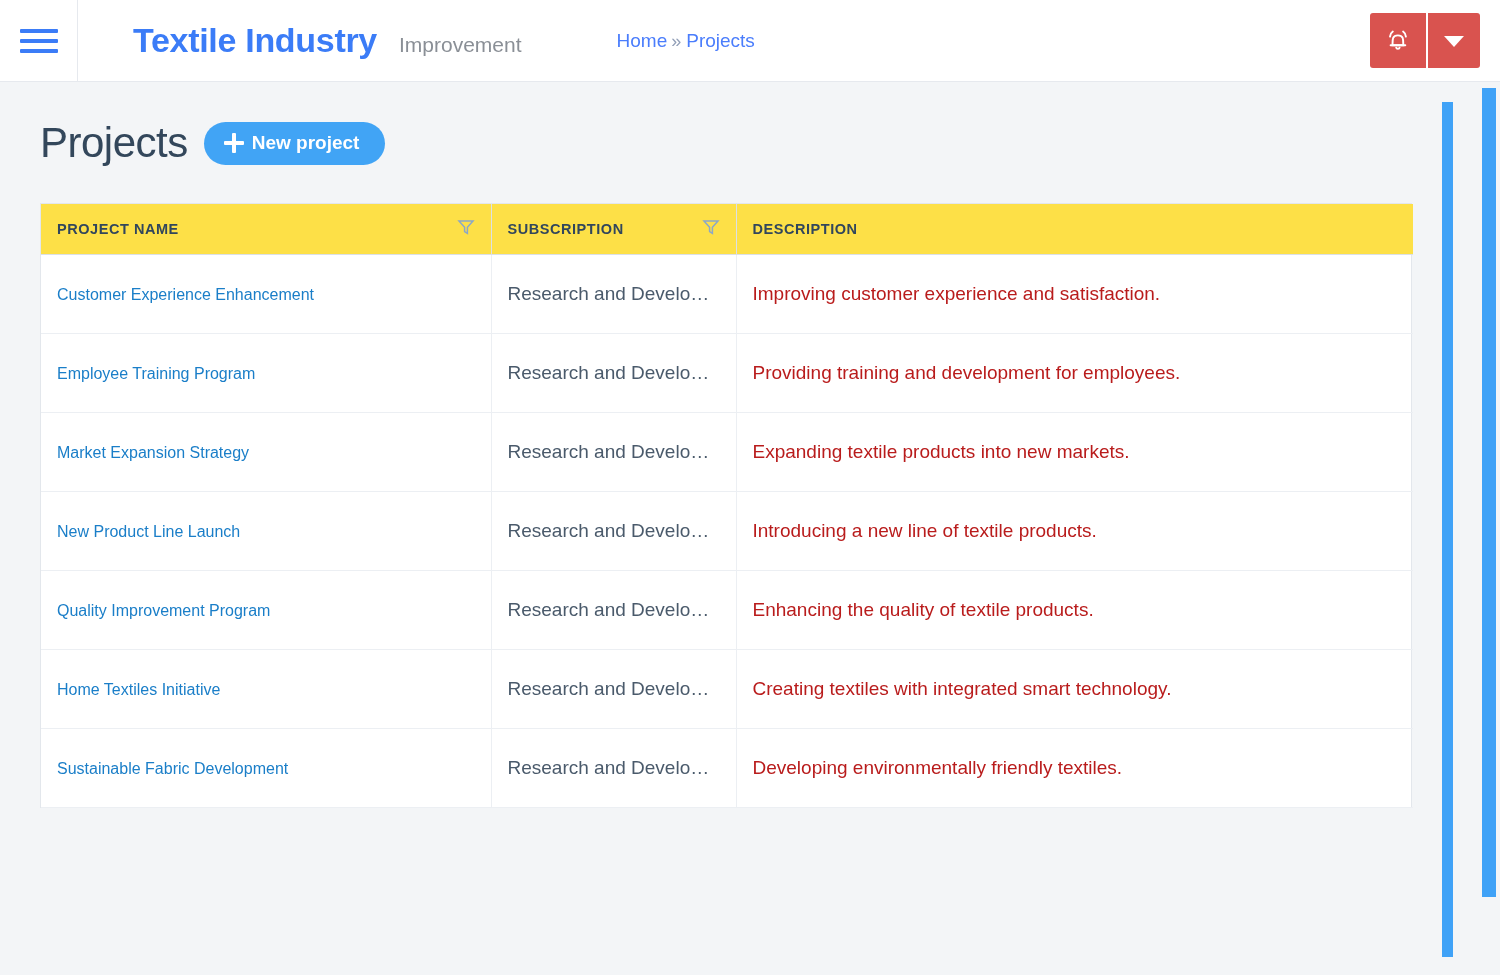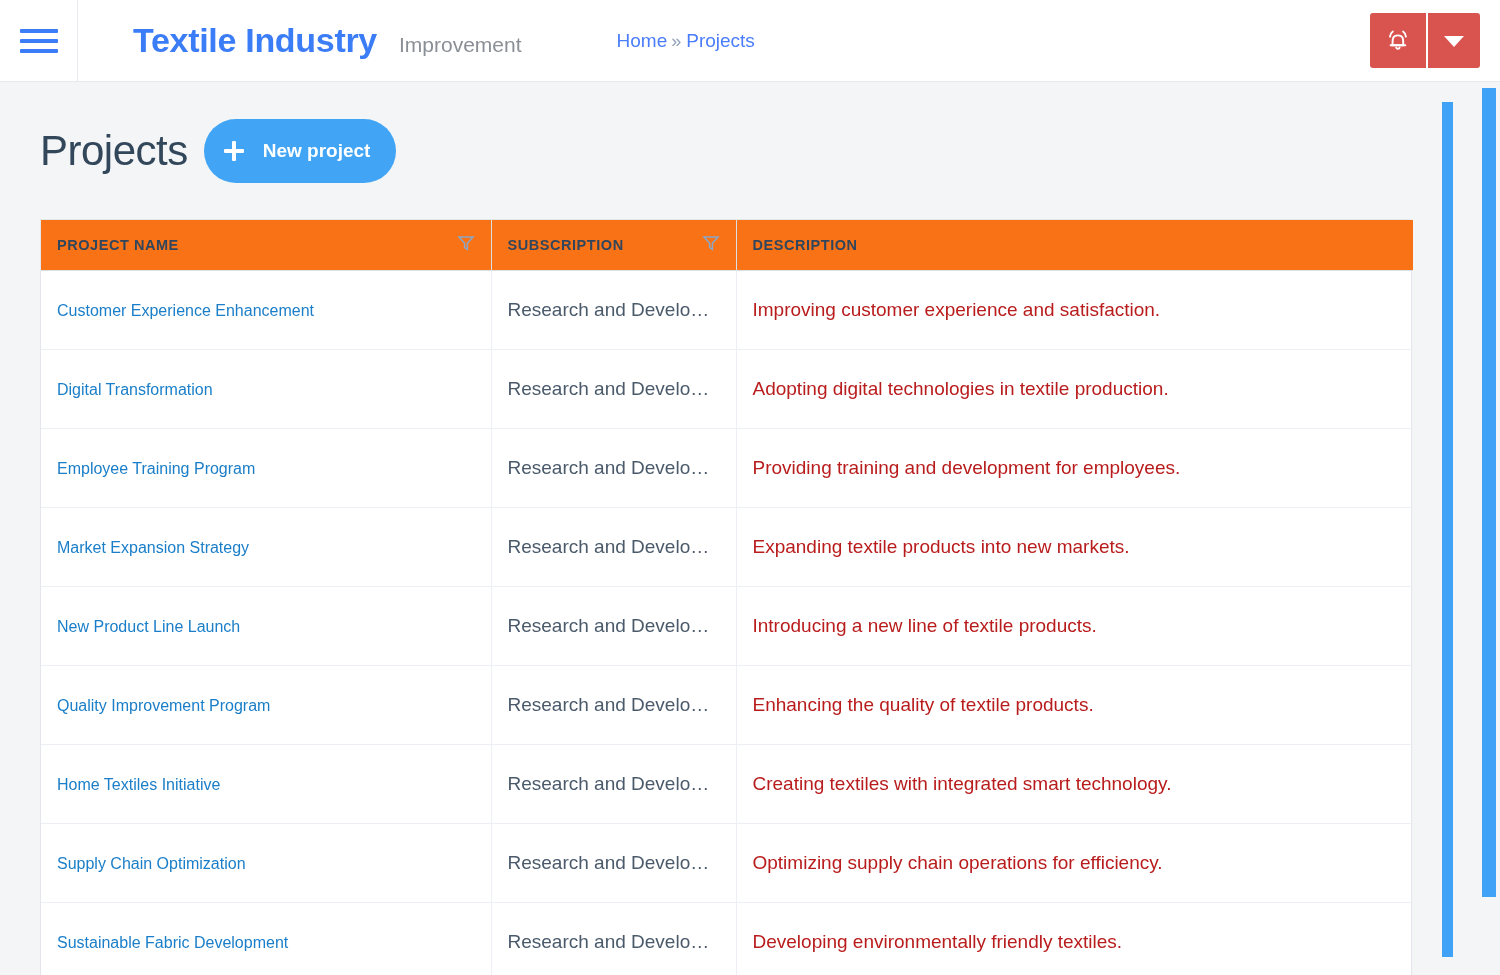--- a/index.html
+++ b/index.html
@@ -121,28 +121,28 @@
     font-weight: normal;
     color: #33475b;
     letter-spacing: -0.5px;
   }
   .new-project-btn {
     margin-left: 16px;
     background: #41a4f5;
     color: #fff;
     border: none;
     border-radius: 40px;
-    height: 64px;
+    height: 43px;
     padding: 0 26px 0 20px;
     font-size: 19px;
     font-weight: bold;
     font-family: "Liberation Sans", sans-serif;
     display: inline-flex;
     align-items: center;
-    gap: 19px;
+    gap: 8px;
     cursor: pointer;
     white-space: nowrap;
   }
   .plus-icon {
     display: inline-block;
     position: relative;
     width: 20px;
     height: 20px;
   }
   .plus-icon::before, .plus-icon::after {
@@ -161,21 +161,21 @@
     background: #fff;
     border: 1px solid #e3e7ec;
     border-bottom: none;
   }
   table {
     width: 100%;
     border-collapse: collapse;
     table-layout: fixed;
   }
   thead th {
-    background: #f97316;
+    background: #fde047;
     height: 50px;
     text-align: left;
     font-size: 14.5px;
     font-weight: bold;
     letter-spacing: 0.55px;
     color: #31465c;
     padding: 0 16px;
     border-bottom: 1px solid #dbe0e6;
     border-right: 1px solid #dbe0e6;
     vertical-align: middle;
@@ -347,25 +347,20 @@
           </th>
         </tr>
       </thead>
       <tbody>
           <tr>
             <td class="name"><a>Customer Experience Enhancement</a></td>
             <td class="sub">Research and Develop…</td>
             <td class="desc">Improving customer experience and satisfaction.</td>
           </tr>
           <tr>
-            <td class="name"><a>Digital Transformation</a></td>
-            <td class="sub">Research and Develop…</td>
-            <td class="desc">Adopting digital technologies in textile production.</td>
-          </tr>
-          <tr>
             <td class="name"><a>Employee Training Program</a></td>
             <td class="sub">Research and Develop…</td>
             <td class="desc">Providing training and development for employees.</td>
           </tr>
           <tr>
             <td class="name"><a>Market Expansion Strategy</a></td>
             <td class="sub">Research and Develop…</td>
             <td class="desc">Expanding textile products into new markets.</td>
           </tr>
           <tr>
@@ -375,25 +370,20 @@
           </tr>
           <tr>
             <td class="name"><a>Quality Improvement Program</a></td>
             <td class="sub">Research and Develop…</td>
             <td class="desc">Enhancing the quality of textile products.</td>
           </tr>
           <tr>
             <td class="name"><a>Home Textiles Initiative</a></td>
             <td class="sub">Research and Develop…</td>
             <td class="desc">Creating textiles with integrated smart technology.</td>
-          </tr>
-          <tr>
-            <td class="name"><a>Supply Chain Optimization</a></td>
-            <td class="sub">Research and Develop…</td>
-            <td class="desc">Optimizing supply chain operations for efficiency.</td>
           </tr>
           <tr>
             <td class="name"><a>Sustainable Fabric Development</a></td>
             <td class="sub">Research and Develop…</td>
             <td class="desc">Developing environmentally friendly textiles.</td>
           </tr>
         </tbody>
     </table>
   </div>
 </div>

